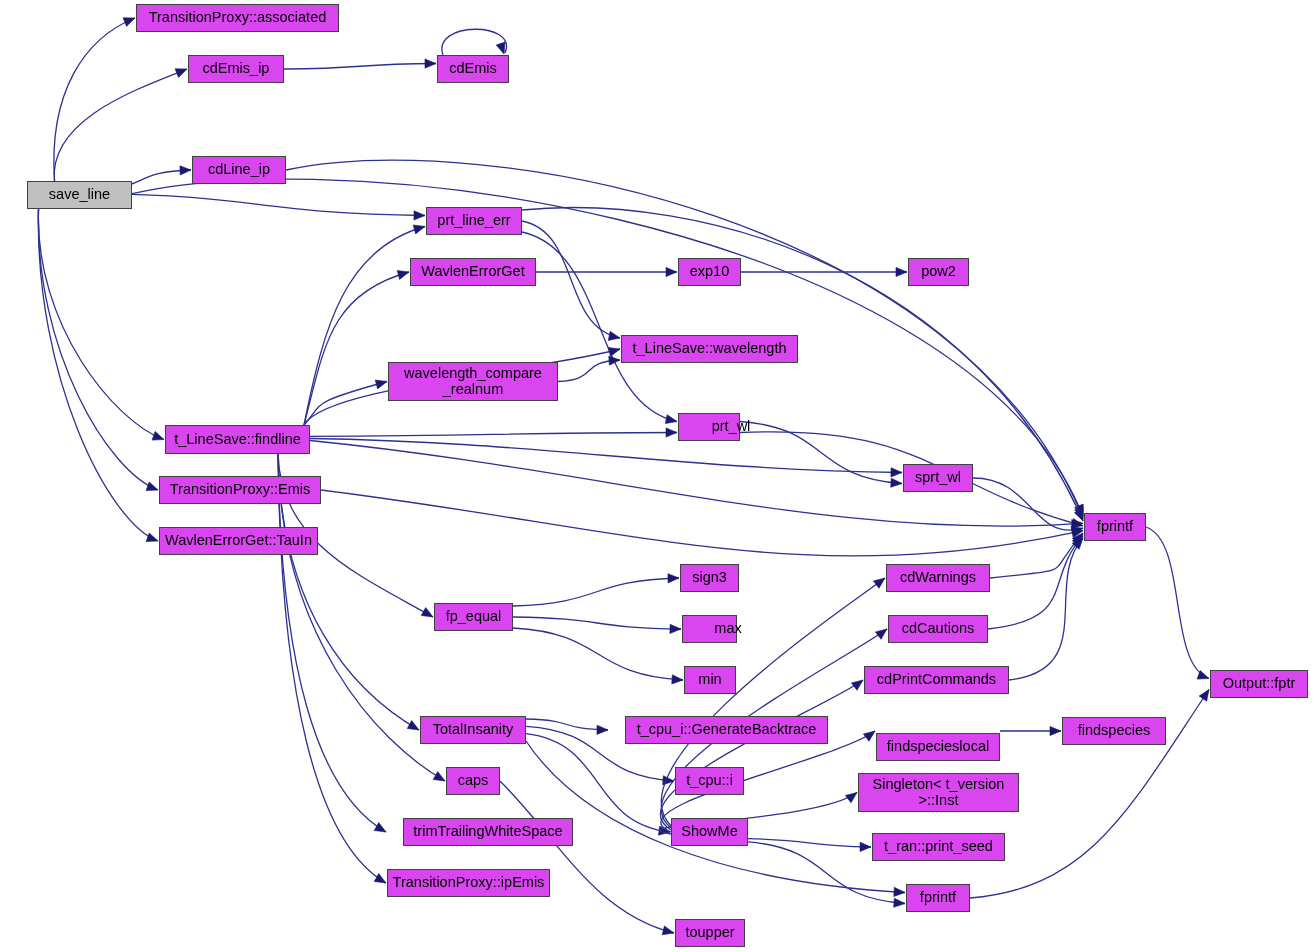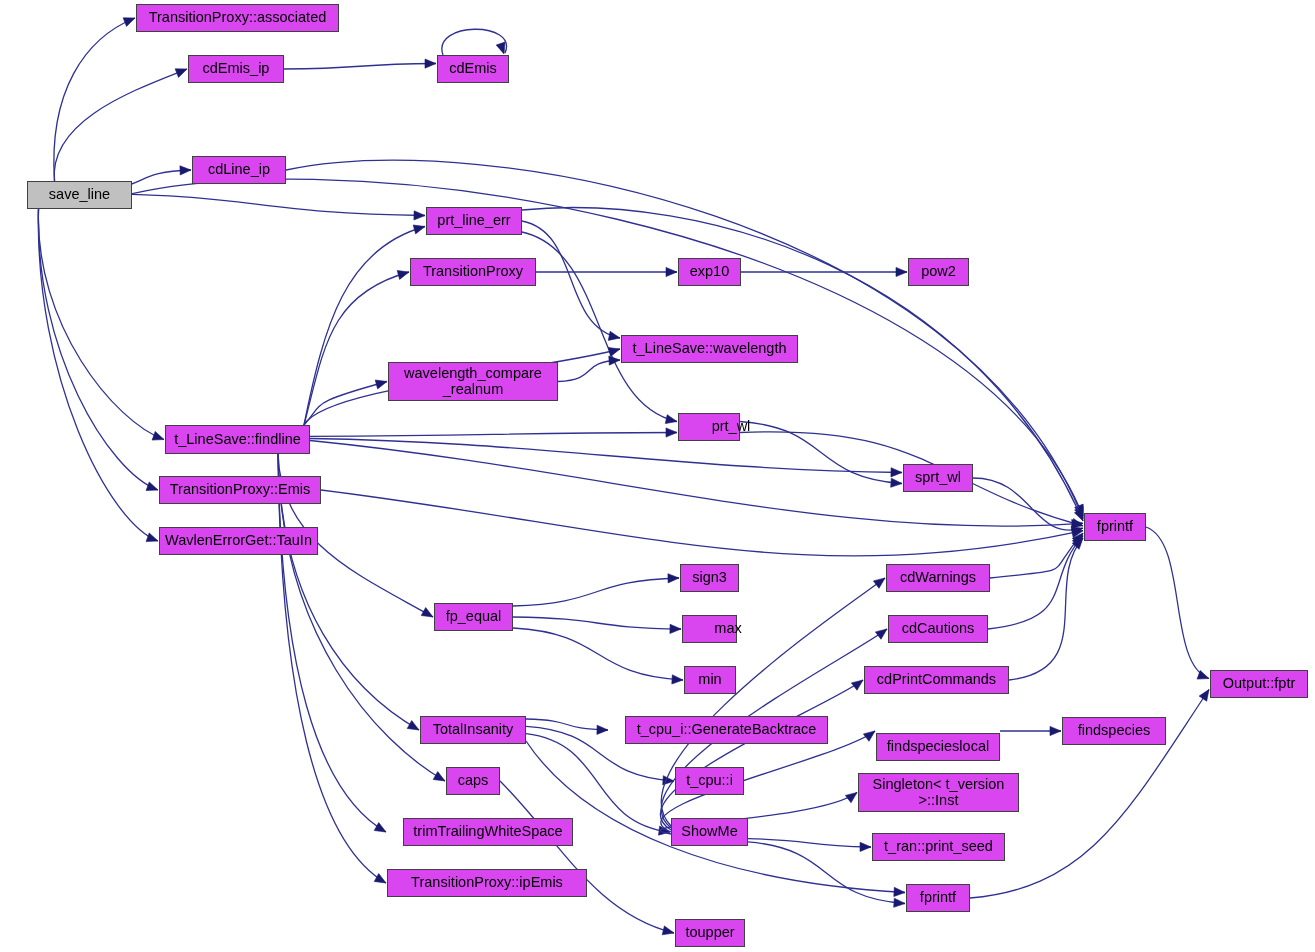--- a/index.html
+++ b/index.html
@@ -128,21 +128,21 @@
       <path d="M 970.0 898.0 C 1090.0 888.0, 1129.0 809.5, 1209.0 689.5" class="edge"></path>
       <polygon points="1209.0,689.5 1199.1,696.1 1206.7,701.2" class="arrow"></polygon>
     </svg>
   <div id="nodes">
       <div class="nodebox root" style="left: 6px; top: 181px; width: 105px; height: 28px; background: rgb(192, 192, 192); margin-left: 21px;">save_line</div>
       <div class="nodebox" style="left: 136px; top: 4px; width: 203px; height: 28px;">TransitionProxy::associated</div>
       <div class="nodebox" style="left: 188px; top: 55px; width: 96px; height: 28px;">cdEmis_ip</div>
       <div class="nodebox" style="left: 437px; top: 55px; width: 72px; height: 28px;">cdEmis</div>
       <div class="nodebox" style="left: 192px; top: 156px; width: 94px; height: 28px;">cdLine_ip</div>
       <div class="nodebox" style="left: 426px; top: 207px; width: 96px; height: 28px;">prt_line_err</div>
-      <div class="nodebox" style="left: 410px; top: 258px; width: 126px; height: 28px;">TransitionProxy</div>
+      <div class="nodebox" style="left: 410px; top: 258px; width: 126px; height: 28px;">WavlenErrorGet</div>
       <div class="nodebox" style="left: 678px; top: 258px; width: 63px; height: 28px;">exp10</div>
       <div class="nodebox" style="left: 908px; top: 258px; width: 61px; height: 28px;">pow2</div>
       <div class="nodebox" style="left: 621px; top: 335px; width: 177px; height: 28px;">t_LineSave::wavelength</div>
       <div class="nodebox" style="left: 388px; top: 362px; width: 170px; height: 39px;">wavelength_compare
 _realnum</div>
       <div class="nodebox" style="left: 165px; top: 425px; width: 145px; height: 29px;">t_LineSave::findline</div>
       <div class="nodebox" style="left: 678px; top: 413px; width: 62px; height: 28px; padding-left: 44px;">prt_wl</div>
       <div class="nodebox" style="left: 903px; top: 464px; width: 70px; height: 28px;">sprt_wl</div>
       <div class="nodebox" style="left: 159px; top: 476px; width: 162px; height: 28px;">TransitionProxy::Emis</div>
       <div class="nodebox" style="left: 159px; top: 527px; width: 159px; height: 28px;">WavlenErrorGet::TauIn</div>
@@ -158,18 +158,18 @@
       <div class="nodebox" style="left: 1062px; top: 717px; width: 104px; height: 28px;">findspecies</div>
       <div class="nodebox" style="left: 420px; top: 716px; width: 106px; height: 28px;">TotalInsanity</div>
       <div class="nodebox" style="left: 609px; top: 716px; width: 203px; height: 28px; margin-left: 16px;">t_cpu_i::GenerateBacktrace</div>
       <div class="nodebox" style="left: 675px; top: 767px; width: 69px; height: 28px;">t_cpu::i</div>
       <div class="nodebox" style="left: 858px; top: 773px; width: 161px; height: 39px;">Singleton&lt; t_version
 &gt;::Inst</div>
       <div class="nodebox" style="left: 446px; top: 767px; width: 54px; height: 28px;">caps</div>
       <div class="nodebox" style="left: 671px; top: 818px; width: 77px; height: 28px;">ShowMe</div>
       <div class="nodebox" style="left: 872px; top: 833px; width: 133px; height: 28px;">t_ran::print_seed</div>
       <div class="nodebox" style="left: 387px; top: 818px; width: 170px; height: 28px; margin-left: 16px;">trimTrailingWhiteSpace</div>
-      <div class="nodebox" style="left: 387px; top: 869px; width: 200px; height: 28px;">TransitionProxy::ipEmis</div>
+      <div class="nodebox" style="left: 387px; top: 869px; width: 163px; height: 28px;">TransitionProxy::ipEmis</div>
       <div class="nodebox" style="left: 906px; top: 884px; width: 64px; height: 28px;">fprintf</div>
       <div class="nodebox" style="left: 675px; top: 919px; width: 70px; height: 28px;">toupper</div>
       <div class="nodebox" style="left: 1210px; top: 670px; width: 98px; height: 28px;">Output::fptr</div>
     </div>
 </div>
 
 </body></html>

